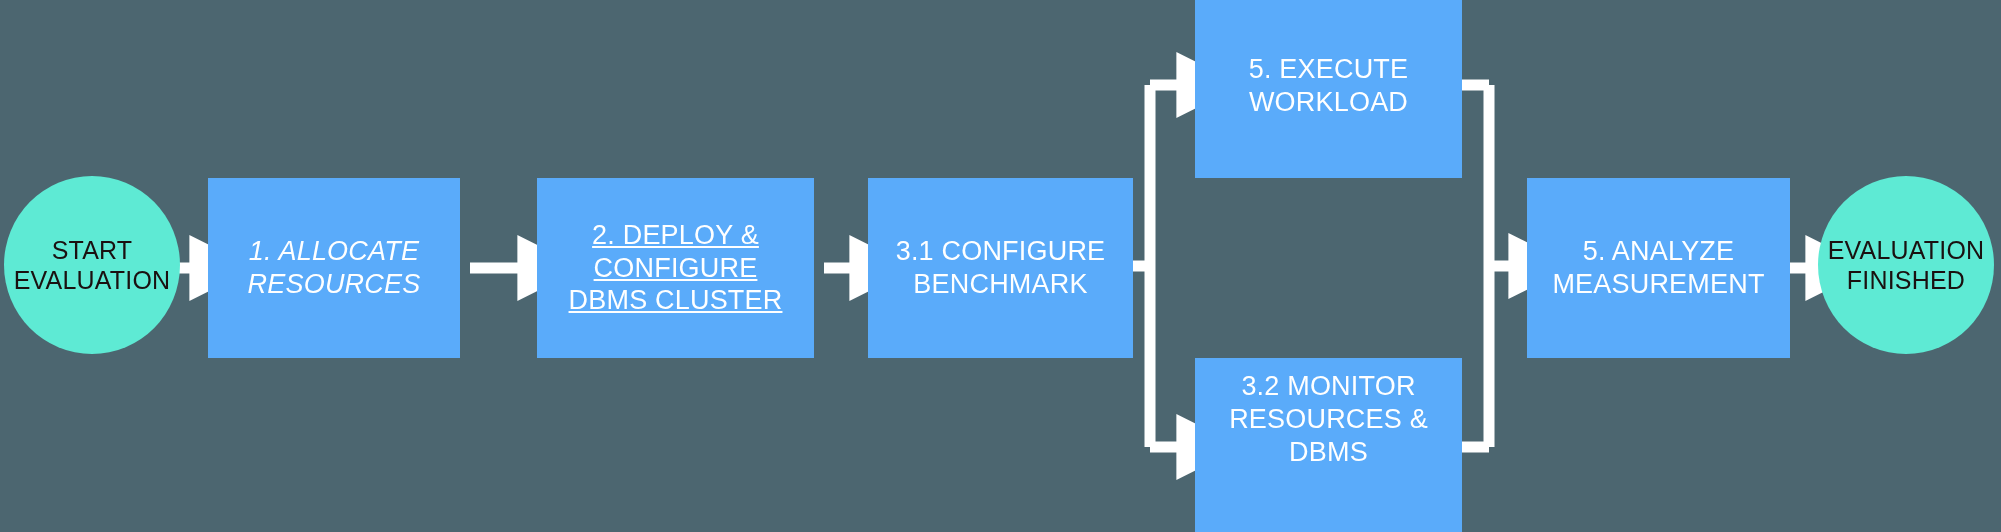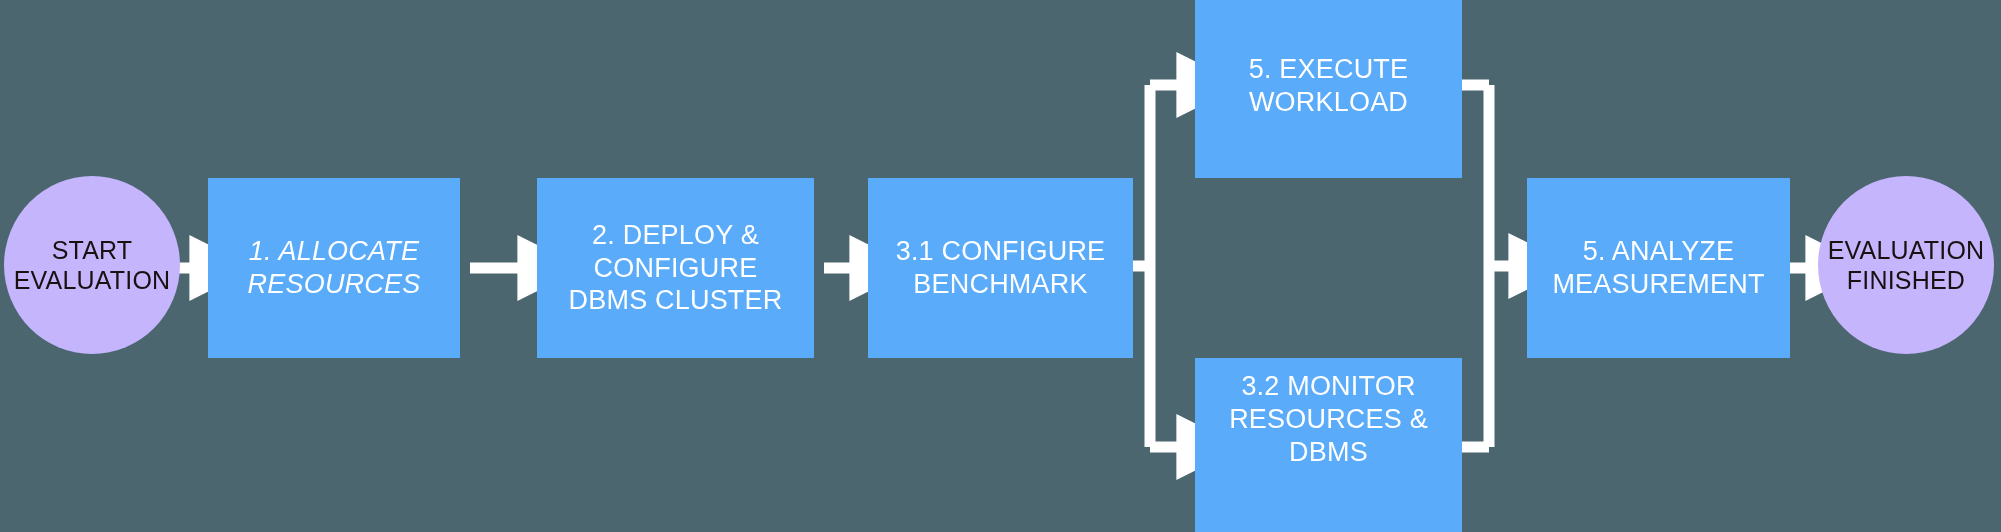--- a/index.html
+++ b/index.html
@@ -37,21 +37,21 @@
     display: block;
     white-space: pre-line;
     padding: 0 8px;
   }
   .process {
     background: #5aabfa;
     color: #ffffff;
     font-size: 27px;
   }
   .terminator {
-    background: #c4b5fd;
+    background: #5eead4;
     color: #1a1010;
     border-radius: 50%;
     font-size: 25px;
   }
 </style>
 </head>
 <body>
 
 <div id="canvas">
 
@@ -108,21 +108,21 @@
   <div class="node terminator" style="left:4px; top:176px; width:176px; height:178px;">
     <span class="label">START
 EVALUATION</span>
   </div>
 
   <div class="node process" style="left:208px; top:178px; width:252px; height:180px;font-style:italic;">
     <span class="label">1. ALLOCATE
 RESOURCES</span>
   </div>
 
-  <div class="node process" style="left:537px; top:178px; width:277px; height:180px;">
+  <div class="node process" style="left:537px; top:178px; width:277px; height:180px;text-decoration:underline;">
     <span class="label">2. DEPLOY &amp;
 CONFIGURE
 DBMS CLUSTER</span>
   </div>
 
   <div class="node process" style="left:868px; top:178px; width:265px; height:180px;justify-content:center;">
     <span class="label">3.1 CONFIGURE
 BENCHMARK</span>
   </div>
 

